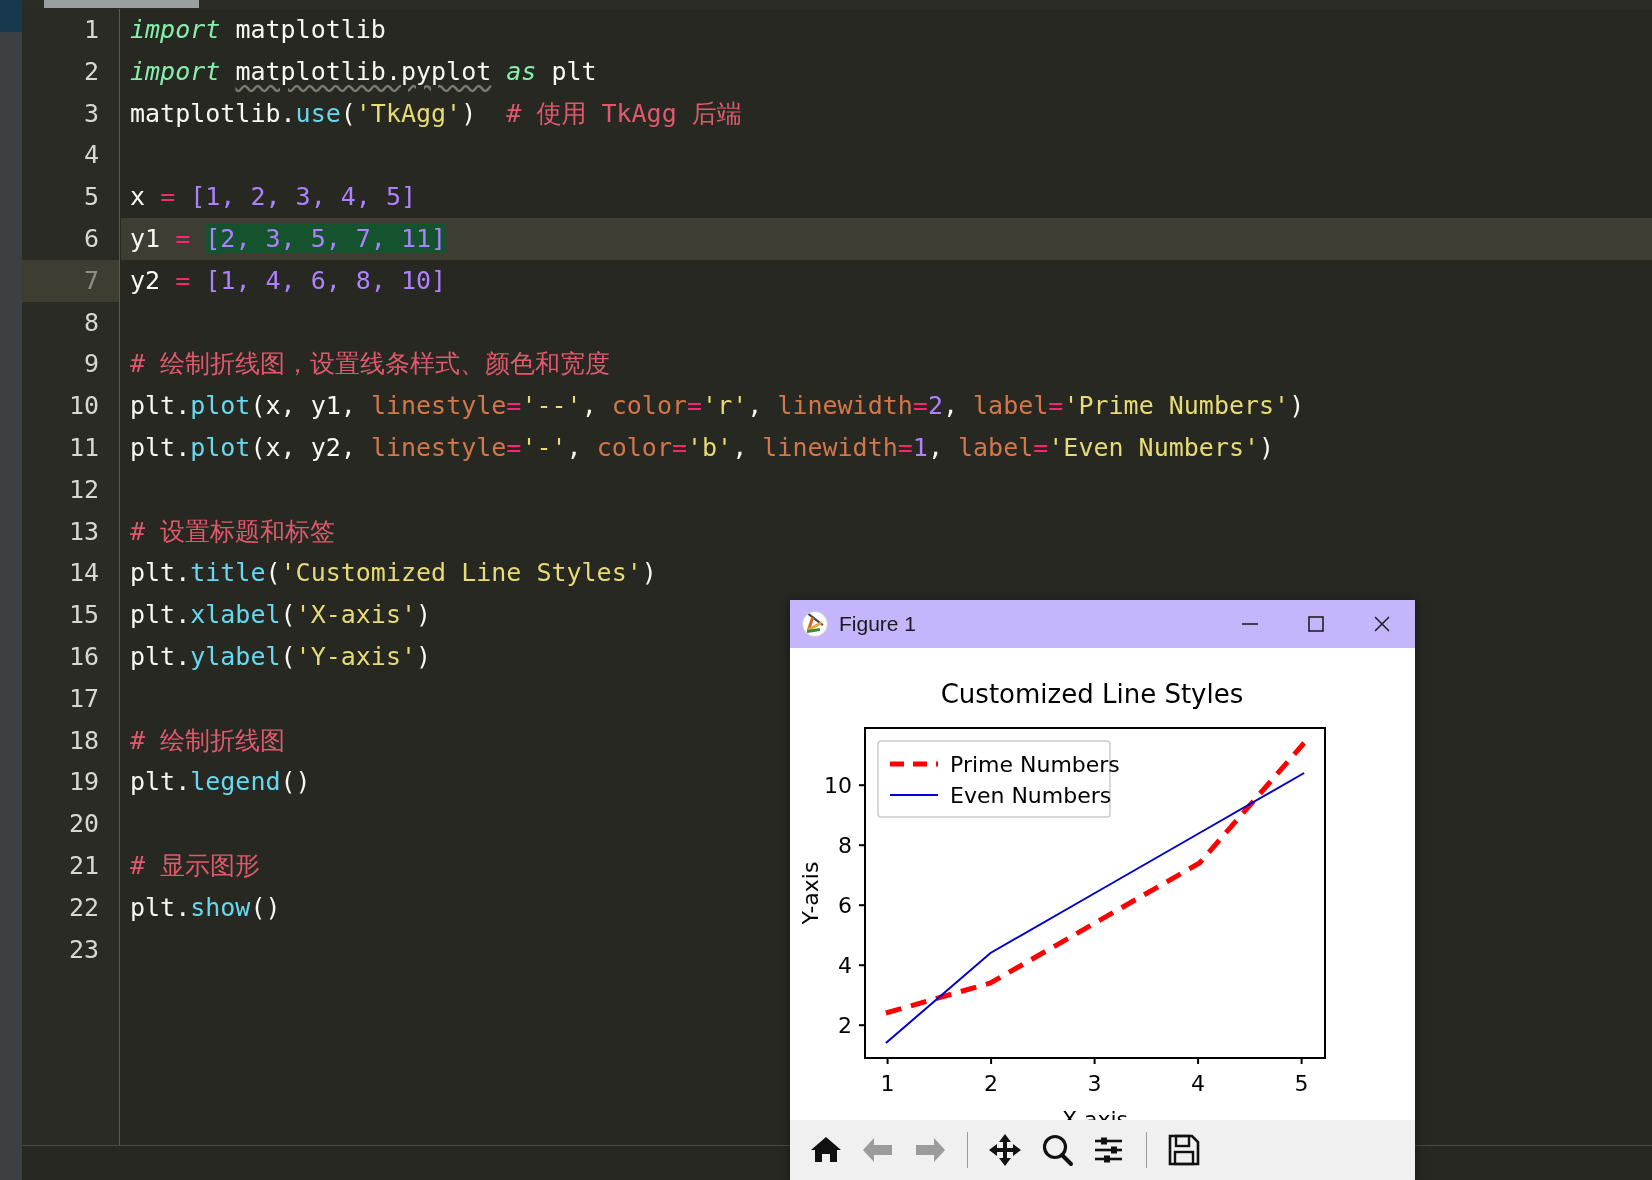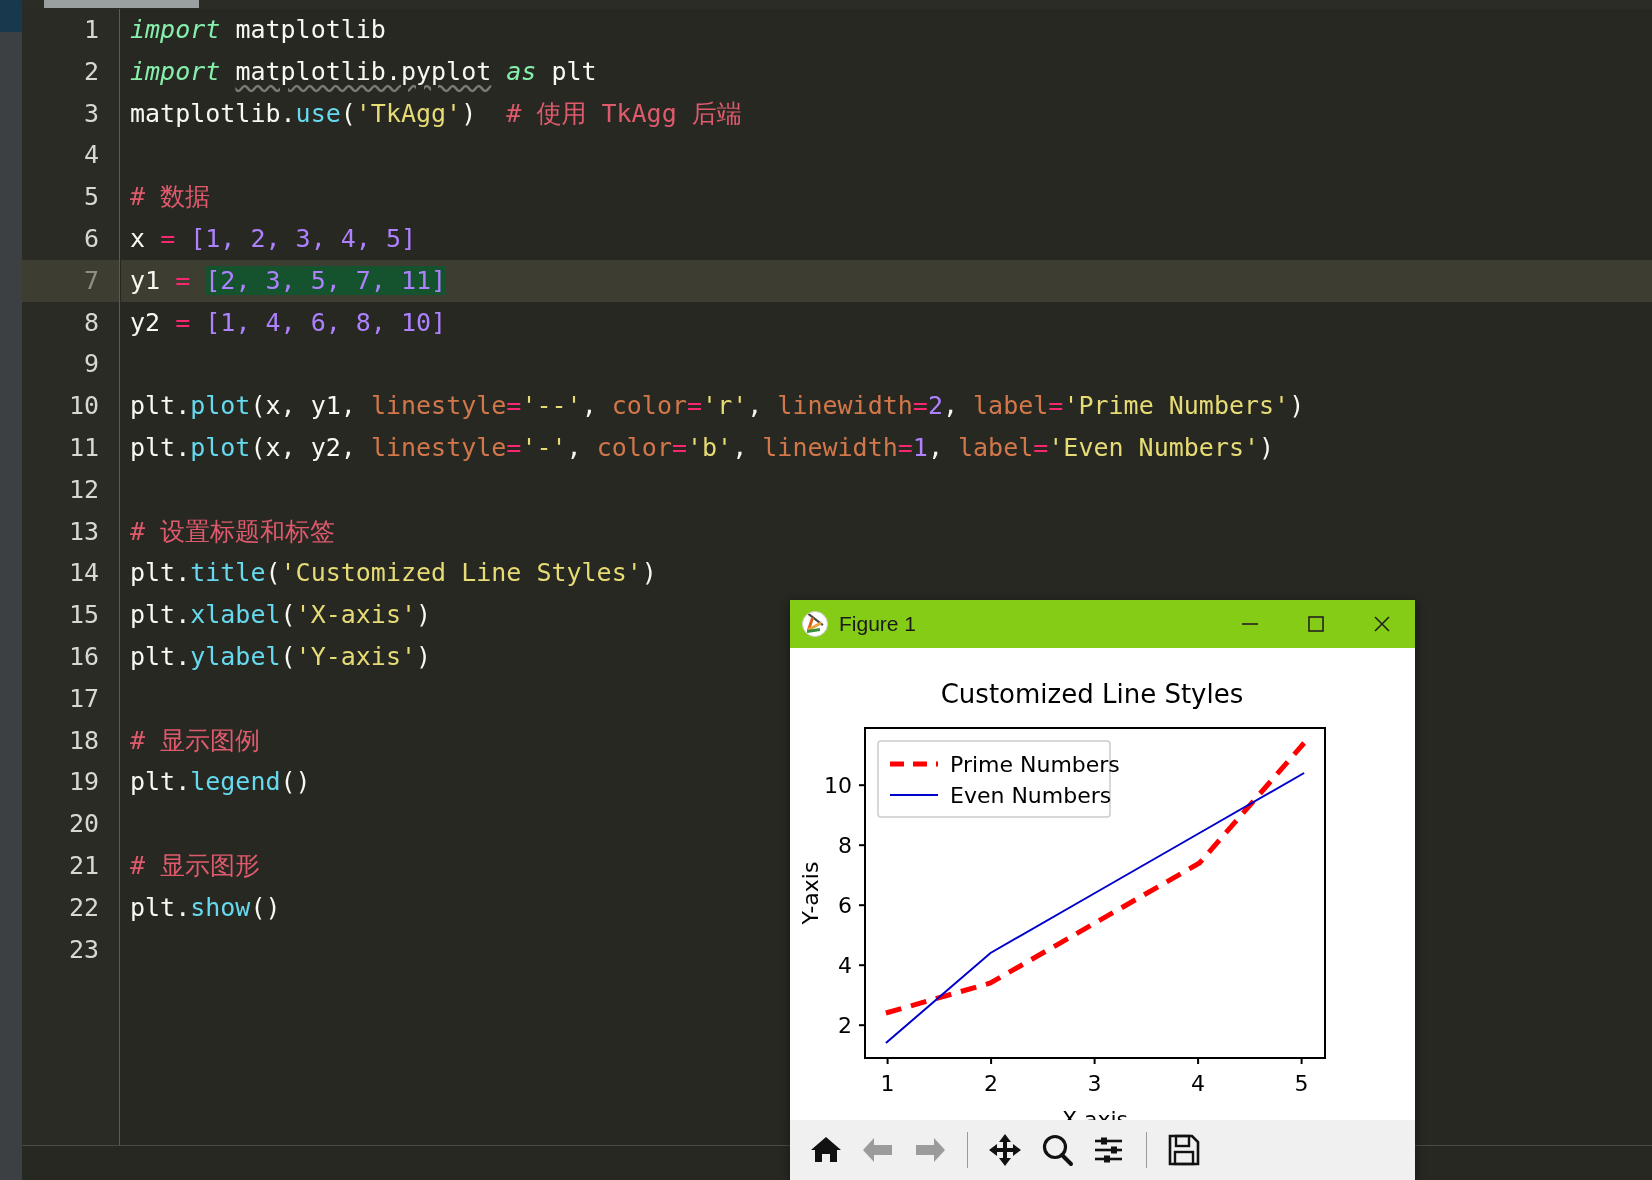--- a/index.html
+++ b/index.html
@@ -83,21 +83,21 @@
   
   .fig-window {
     position: absolute;
     left: 790px; top: 600px;
     width: 625px; height: 580px;
     background: #ffffff;
     box-shadow: 0 2px 10px rgba(0,0,0,.45);
     overflow: hidden;
   }
   .titlebar {
-    height: 48px; background: #84cc16;
+    height: 48px; background: #c4b5fd;
     display: flex; align-items: center;
     padding-left: 12px;
     position: relative;
   }
   .fig-icon {
     width: 26px; height: 26px; flex: 0 0 26px;
     border: 1px solid #cfcfcf; border-radius: 50%;
     position: relative; overflow: hidden; background: #fff;
   }
   .fig-icon i { position: absolute; display: block; }
@@ -179,48 +179,48 @@
     <div class="code-area">
 
       <div class="line"><span class="kw">import</span><span class="plain"> </span><span class="plain">matplotlib</span></div>
 
       <div class="line"><span class="kw">import</span><span class="plain"> </span><span class="plain squiggle">matplotlib.pyplot</span><span class="plain"> </span><span class="kw">as</span><span class="plain"> </span><span class="plain">plt</span></div>
 
       <div class="line"><span class="plain">matplotlib.</span><span class="fn">use</span><span class="plain">(</span><span class="str">'TkAgg'</span><span class="plain">)  </span><span class="cmt"># 使用 TkAgg 后端</span></div>
 
       <div class="line"></div>
 
-      <div class="line"><span class="cmt"># 数据</span></div>
 
       <div class="line"><span class="plain">x</span><span class="plain"> </span><span class="op">=</span><span class="plain"> </span><span class="num">[1, 2, 3, 4, 5]</span></div>
 
       <div class="line active"><span class="plain">y1</span><span class="plain"> </span><span class="op">=</span><span class="plain"> </span><span class="num sel">[2, 3, 5, 7, 11]</span></div>
 
       <div class="line"><span class="plain">y2</span><span class="plain"> </span><span class="op">=</span><span class="plain"> </span><span class="num">[1, 4, 6, 8, 10]</span></div>
 
       <div class="line"></div>
 
+      <div class="line"><span class="cmt"># 绘制折线图，设置线条样式、颜色和宽度</span></div>
 
       <div class="line"><span class="plain">plt</span><span class="plain">.</span><span class="fn">plot</span><span class="plain">(</span><span class="plain">x</span><span class="plain">, </span><span class="plain">y1</span><span class="plain">, </span><span class="param">linestyle</span><span class="op">=</span><span class="str">'--'</span><span class="plain">, </span><span class="param">color</span><span class="op">=</span><span class="str">'r'</span><span class="plain">, </span><span class="param">linewidth</span><span class="op">=</span><span class="num">2</span><span class="plain">, </span><span class="param">label</span><span class="op">=</span><span class="str">'Prime Numbers'</span><span class="plain">)</span></div>
 
       <div class="line"><span class="plain">plt</span><span class="plain">.</span><span class="fn">plot</span><span class="plain">(</span><span class="plain">x</span><span class="plain">, </span><span class="plain">y2</span><span class="plain">, </span><span class="param">linestyle</span><span class="op">=</span><span class="str">'-'</span><span class="plain">, </span><span class="param">color</span><span class="op">=</span><span class="str">'b'</span><span class="plain">, </span><span class="param">linewidth</span><span class="op">=</span><span class="num">1</span><span class="plain">, </span><span class="param">label</span><span class="op">=</span><span class="str">'Even Numbers'</span><span class="plain">)</span></div>
 
       <div class="line"></div>
 
       <div class="line"><span class="cmt"># 设置标题和标签</span></div>
 
       <div class="line"><span class="plain">plt</span><span class="plain">.</span><span class="fn">title</span><span class="plain">(</span><span class="str">'Customized Line Styles'</span><span class="plain">)</span></div>
 
       <div class="line"><span class="plain">plt</span><span class="plain">.</span><span class="fn">xlabel</span><span class="plain">(</span><span class="str">'X-axis'</span><span class="plain">)</span></div>
 
       <div class="line"><span class="plain">plt</span><span class="plain">.</span><span class="fn">ylabel</span><span class="plain">(</span><span class="str">'Y-axis'</span><span class="plain">)</span></div>
 
       <div class="line"></div>
 
-      <div class="line"><span class="cmt"># 显示图例</span></div>
+      <div class="line"><span class="cmt"># 绘制折线图</span></div>
 
       <div class="line"><span class="plain">plt</span><span class="plain">.</span><span class="fn">legend</span><span class="plain">()</span></div>
 
       <div class="line"></div>
 
       <div class="line"><span class="cmt"># 显示图形</span></div>
 
       <div class="line"><span class="plain">plt</span><span class="plain">.</span><span class="fn">show</span><span class="plain">()</span></div>
 
     </div>

